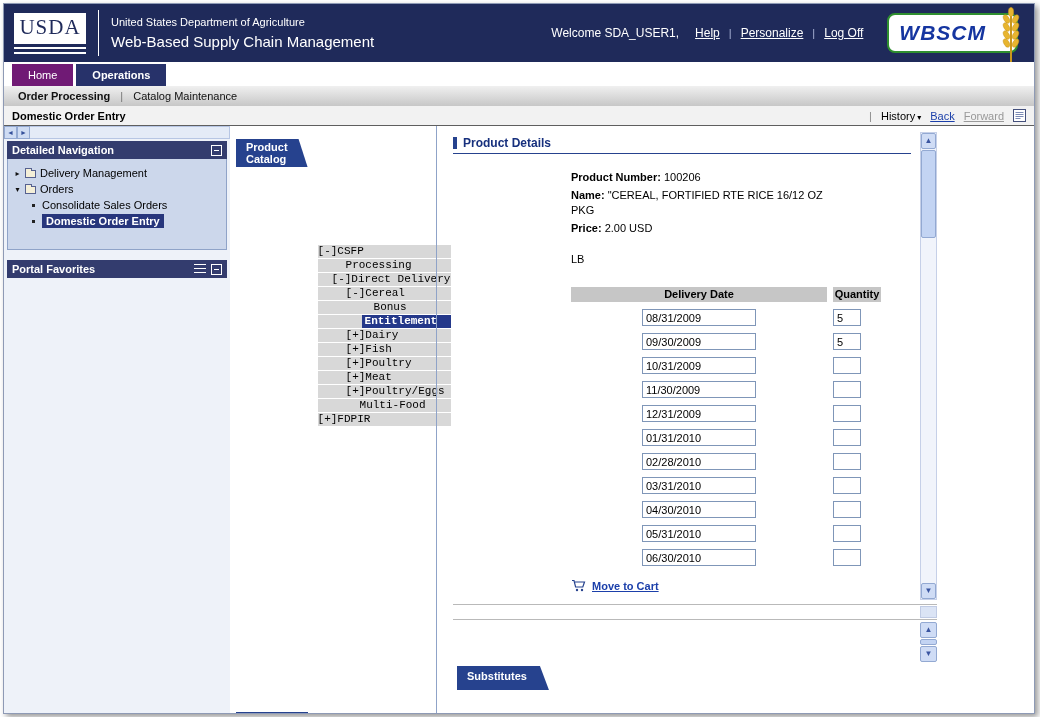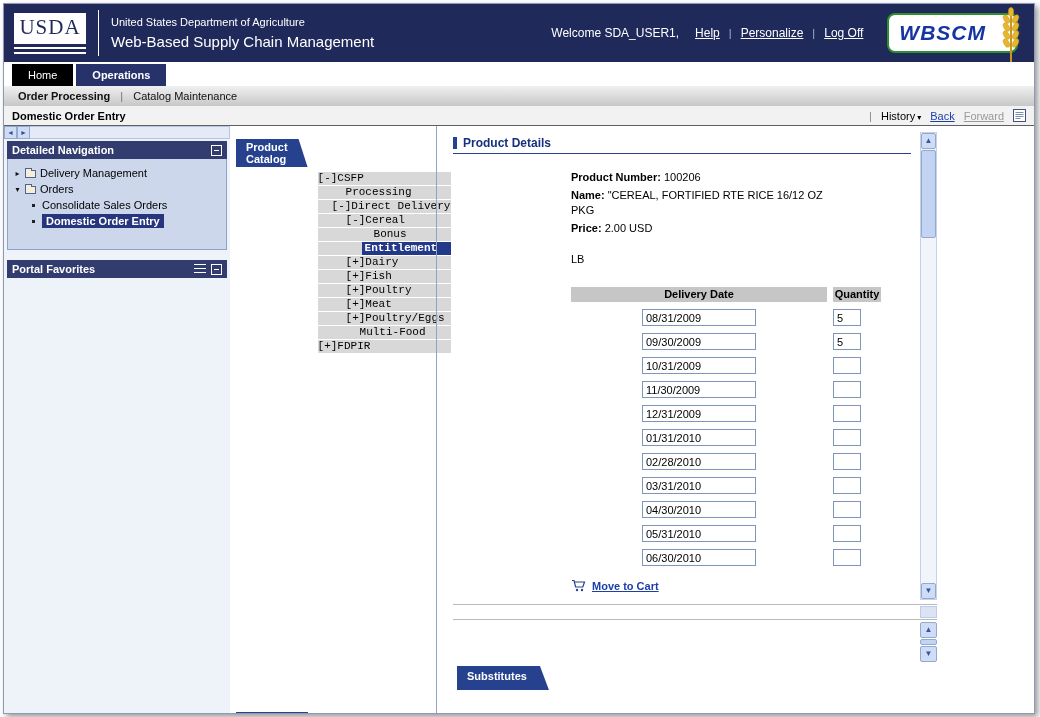--- a/index.html
+++ b/index.html
@@ -25,21 +25,21 @@
   .welcome { color:#fff; font-size:12px; margin-right:16px; white-space:nowrap; }
   .header-link { color:#fff; font-size:12px; text-decoration:underline; white-space:nowrap; }
   .hl-sep { color:#aab3d6; margin:0 9px; }
   .wbscm-logo { position:relative; margin-left:24px; background:#fff; border:2px solid #2f8f2f;
                 border-radius:8px; padding:6px 30px 6px 10px; flex-shrink:0; }
   .wbscm-text { color:#1535a0; font-weight:bold; font-style:italic; font-size:21px; letter-spacing:1px; }
   .wheat { position:absolute; right:-6px; top:-9px; }
 
   
   .tabrow { height:24px; background:#fff; display:flex; align-items:flex-end; padding-left:8px; gap:3px; }
-  .tab { height:22px; line-height:22px; padding:0 16px; background:#000000; color:#fff; cursor:pointer; }
+  .tab { height:22px; line-height:22px; padding:0 16px; background:#701a75; color:#fff; cursor:pointer; }
   .tab.active { background:#27326a; font-weight:bold; }
 
   .subnav { height:20px; background:linear-gradient(#f0f0f0,#c7c7c7); display:flex; align-items:center; padding-left:14px; color:#111; }
   .subnav-item { cursor:pointer; }
   .subnav-item.active { font-weight:bold; }
   .sn-sep { margin:0 10px; color:#777; }
 
   .titlebar { height:20px; background:#f2f2f2; border-bottom:1px solid #5f5f5f; display:flex; align-items:center; padding:0 8px; }
   .page-title { font-weight:bold; }
   .tb-right { margin-left:auto; display:flex; align-items:center; gap:9px; }
@@ -79,21 +79,21 @@
   .toolbar { padding:13px 8px 7px 4px; display:flex; align-items:center; border-bottom:1px solid #3c3c3c; }
   .tb-link { color:#13205c; font-weight:bold; text-decoration:underline; font-size:12px; white-space:nowrap; }
   .tb-link.c { margin-left:56px; }
   .viewcart { display:flex; align-items:center; gap:5px; margin-left:48px; cursor:pointer; }
 
   .body-row { flex:1; display:flex; }
   .catalog-col { width:200px; flex-shrink:0; display:flex; flex-direction:row; }
   .pc-tab-row { margin-top:13px; border-bottom:1px solid #26428e; }
   .pc-tab { display:inline-block; background:#26428e; color:#fff; font-weight:bold; padding:2px 20px 2px 10px;
             clip-path:polygon(0 0, calc(100% - 9px) 0, 100% 100%, 0 100%); cursor:pointer; }
-  .pc-tree { margin:46px 14px 0 10px; font-family:"Liberation Mono", monospace; font-size:11px; }
+  .pc-tree { margin:119px 14px 0 10px; font-family:"Liberation Mono", monospace; font-size:11px; }
   .pc-row { background:#d8d8d8; height:13px; line-height:13px; margin-bottom:1px; white-space:nowrap; cursor:pointer; overflow:hidden; }
   .pc-label { display:inline-block; height:13px; }
   .pc-row.sel .pc-label { background:#24388a; color:#fff; font-weight:bold; padding:0 14px 0 3px; }
   .col-divider { width:1px; background:#8fa3c8; flex-shrink:0; }
 
   .details-col { width:500px; flex-shrink:0; padding:6px 0 0 16px; display:flex; flex-direction:column; position:relative; }
   .details-scroll { height:468px; position:relative; padding-right:26px; }
   .dp-header { display:flex; align-items:center; gap:6px; margin-top:4px; }
   .dp-bar { width:4px; height:12px; background:#26428e; }
   .dp-title { color:#17307d; font-weight:bold; font-size:12px; }

